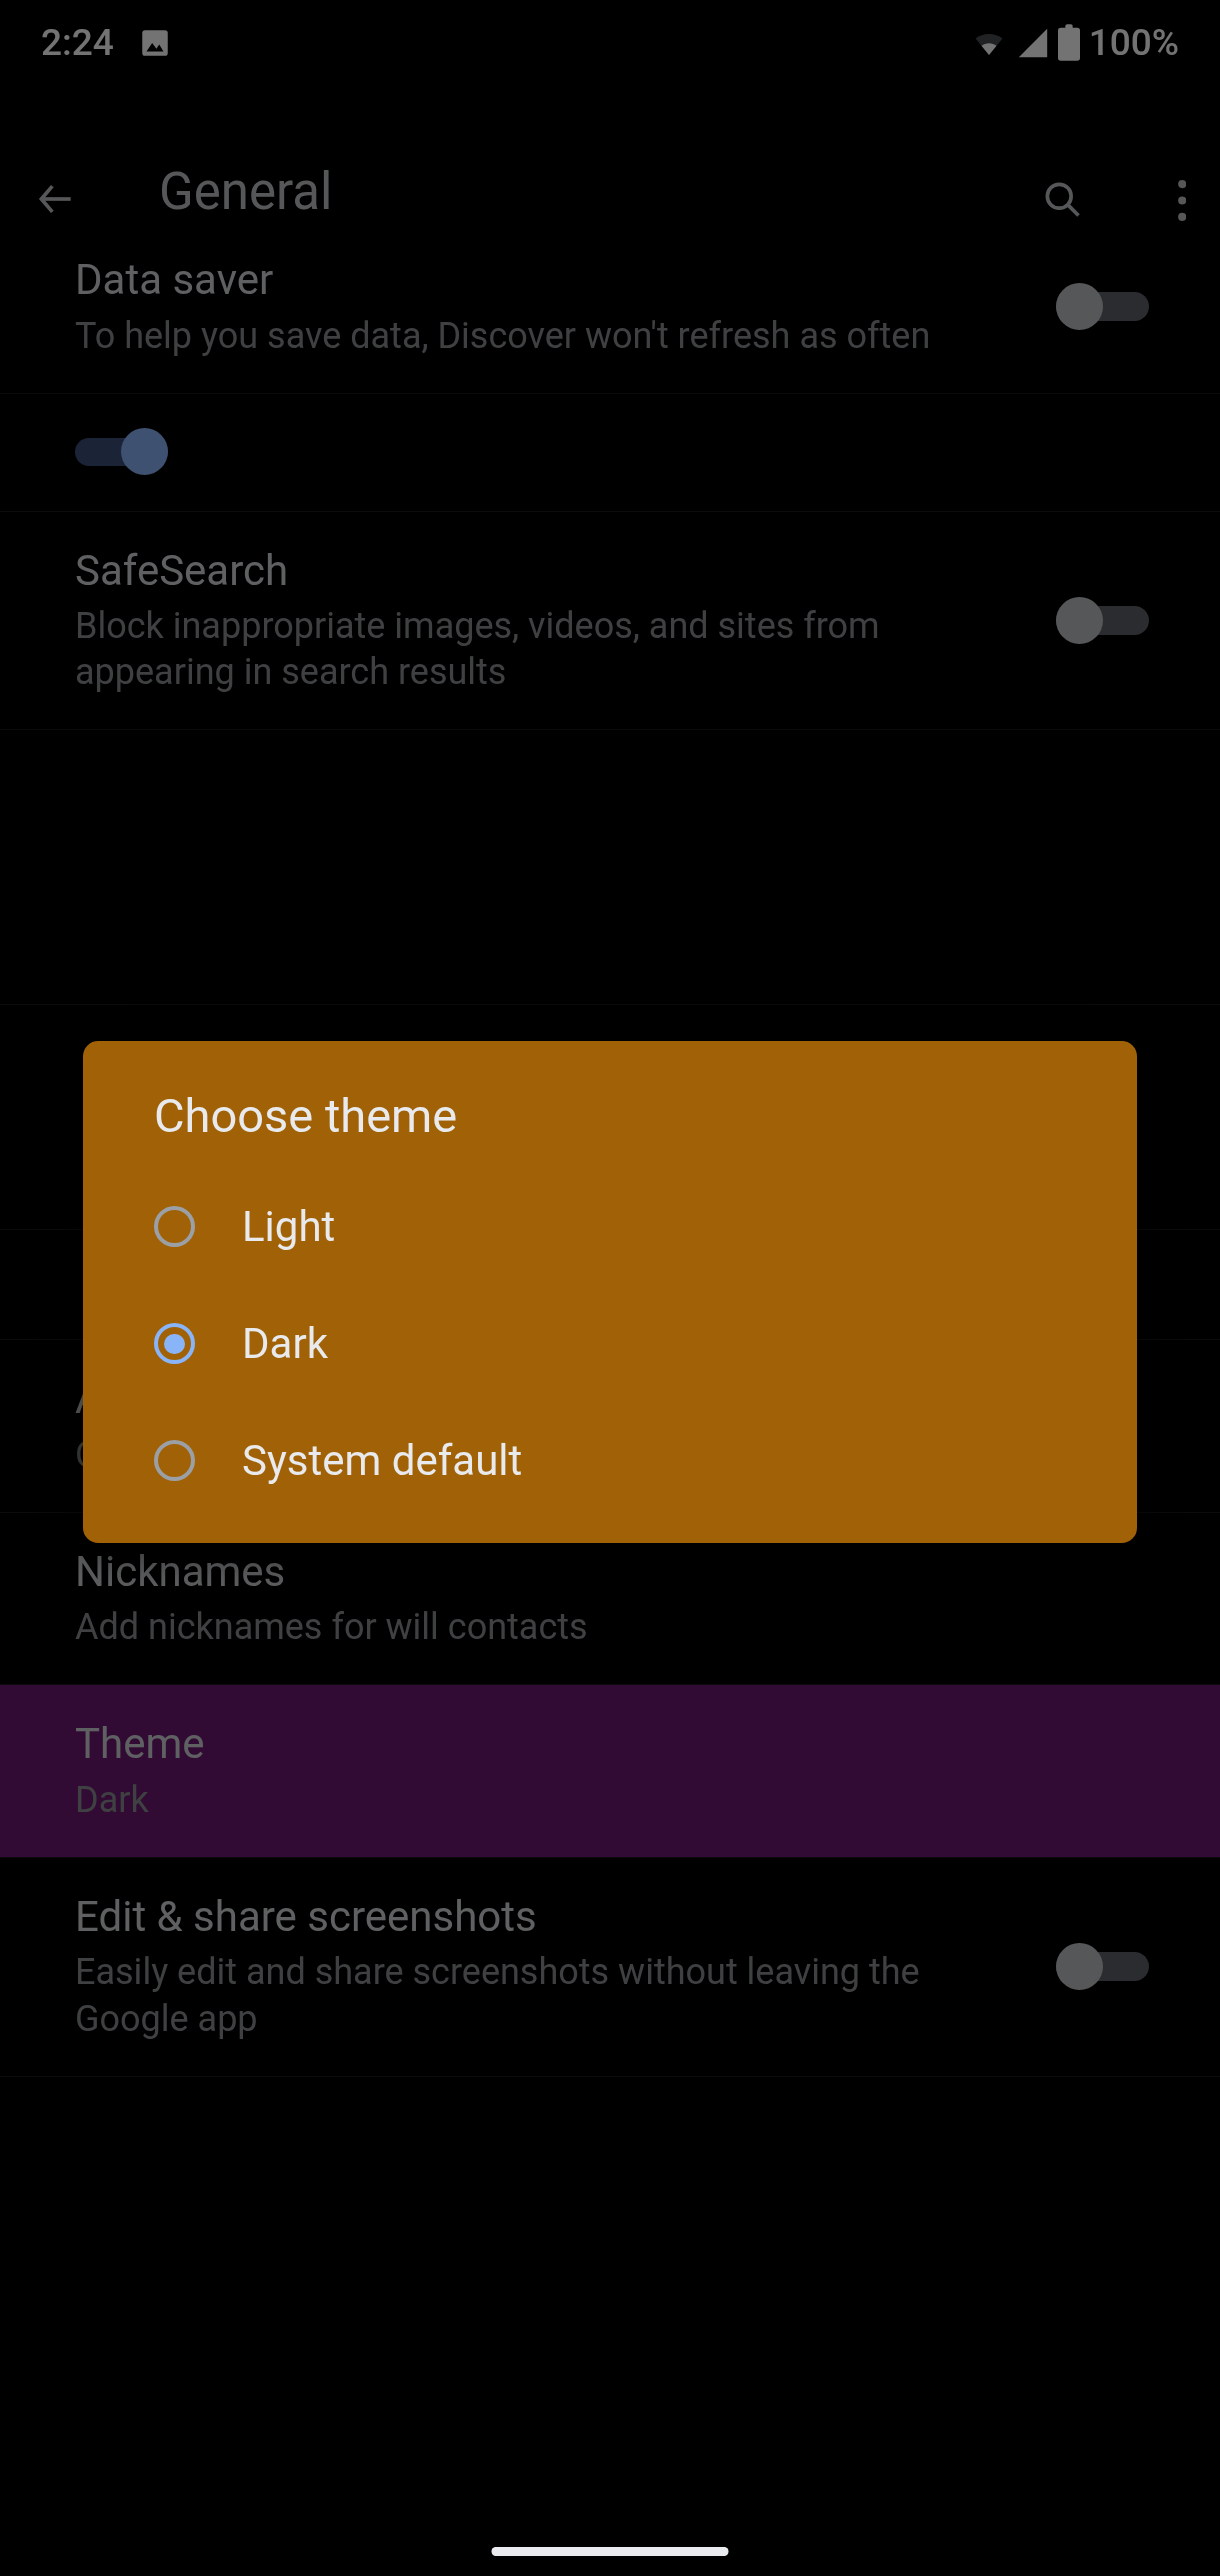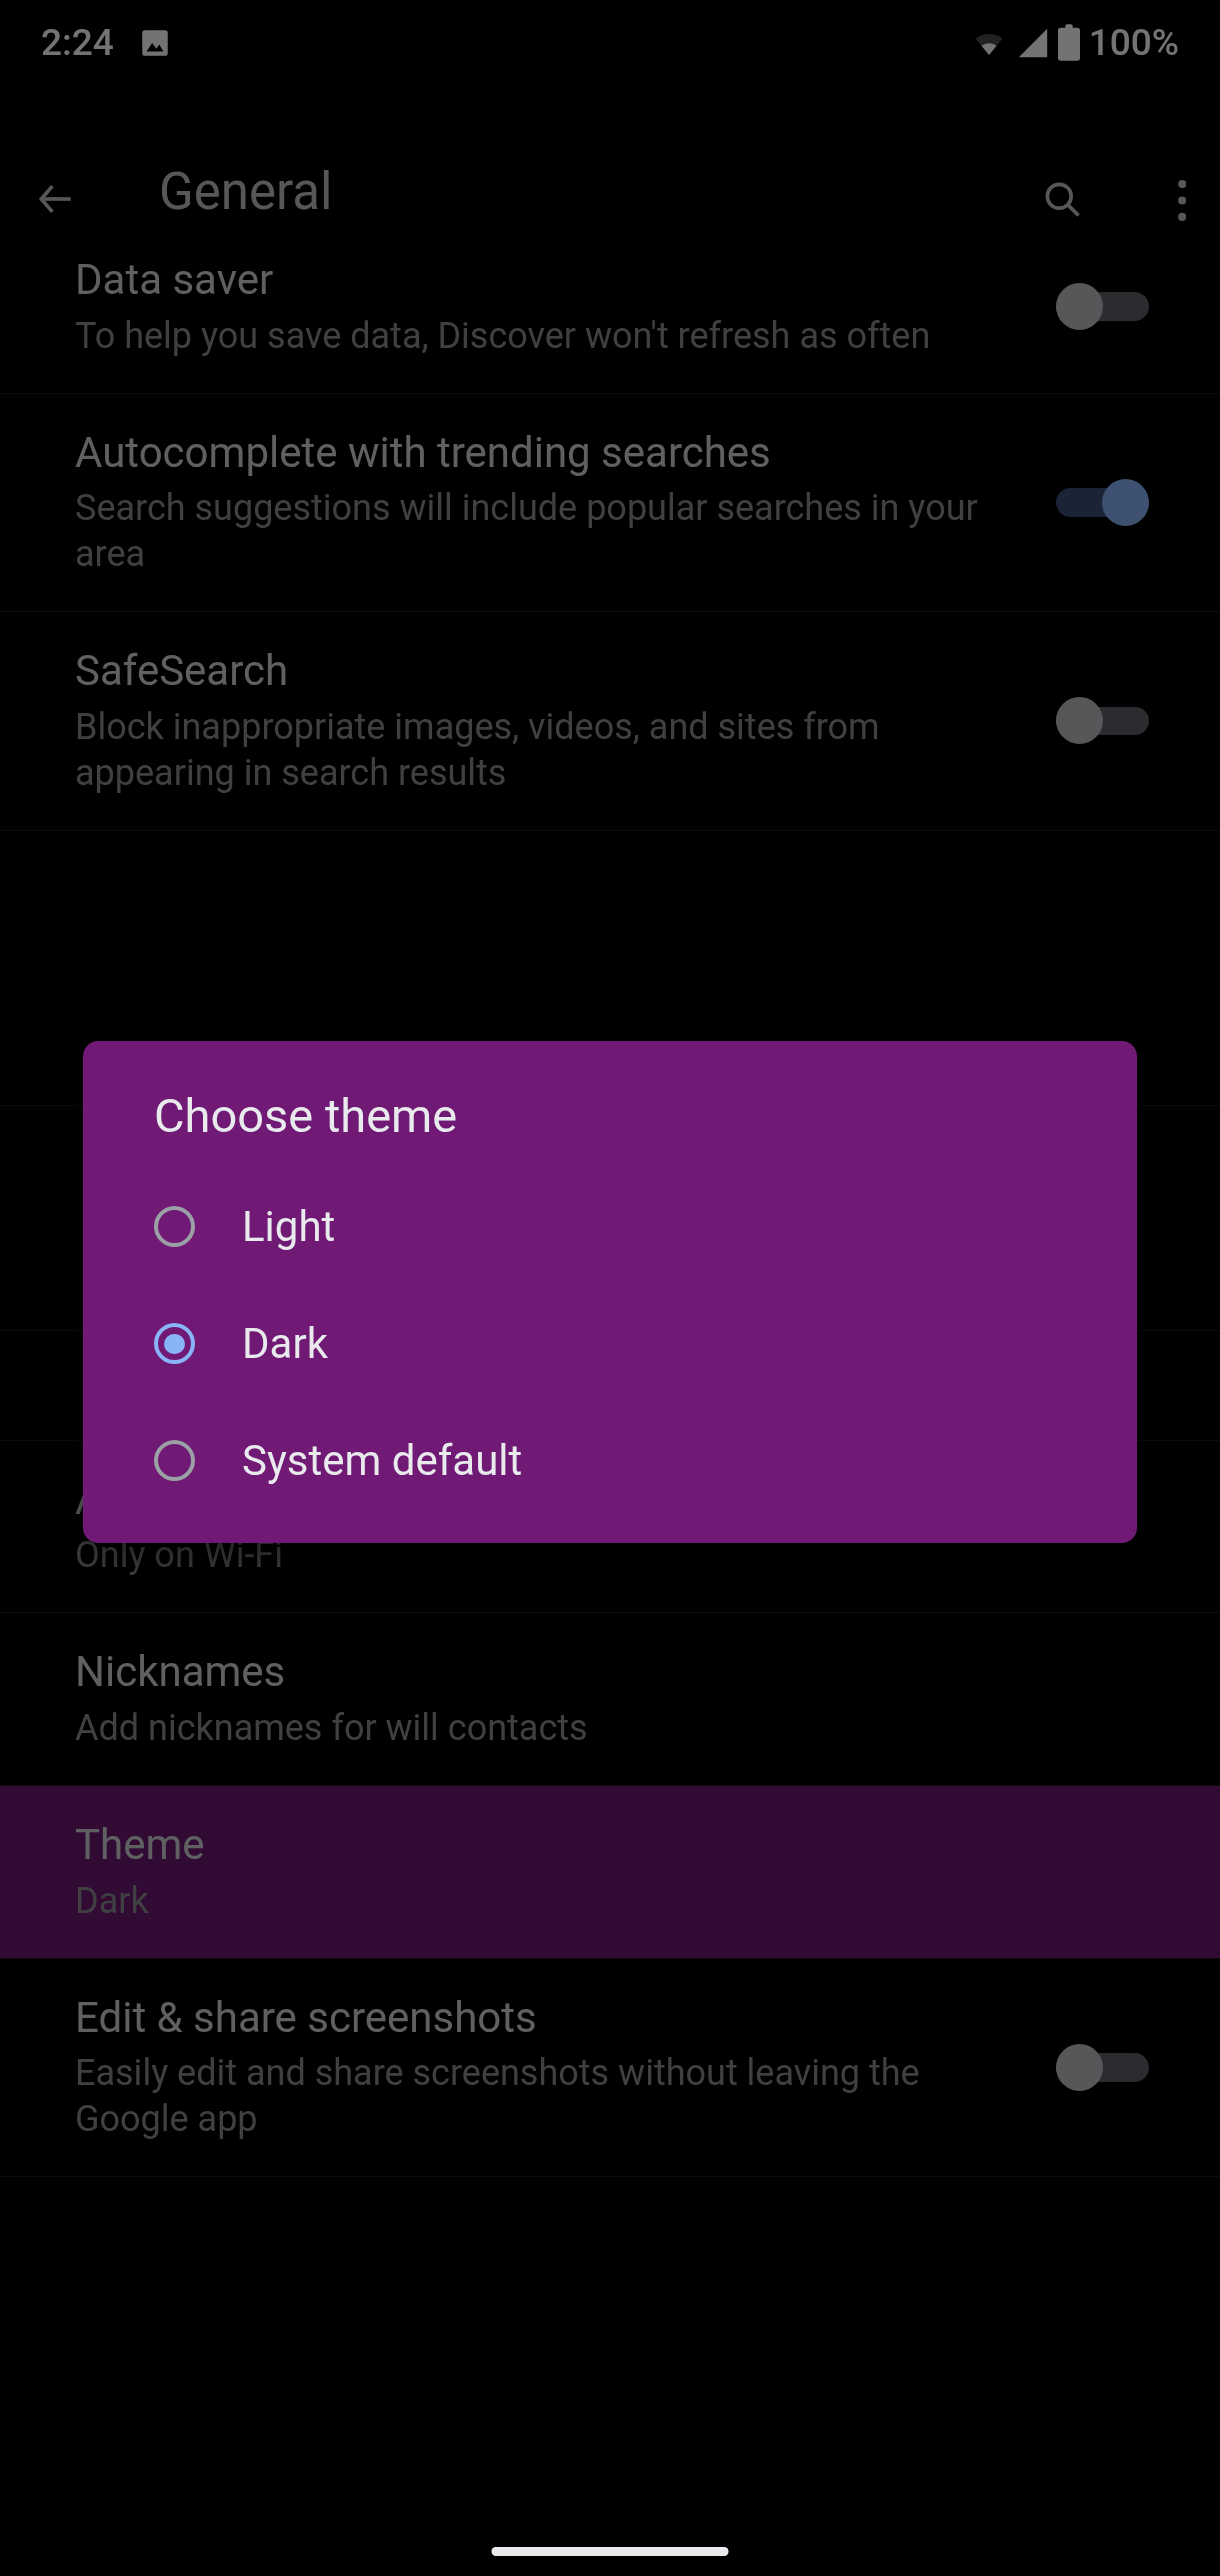--- a/index.html
+++ b/index.html
@@ -27,21 +27,21 @@
   
   .toggle { width: 93px; height: 49px; border-radius: 25.4px; position: relative; flex-shrink: 0; }
   .toggle .track { position: absolute; inset: 10.2px 0; background: #5f6368; border-radius: 25.4px; }
   .toggle .thumb { position: absolute; width: 47px; height: 47px; border-radius: 50%; top: 0.8px; }
   .toggle.off .thumb { left: 0; background: #bdc1c6; }
   .toggle.on .track { background: #3c5078; }
   .toggle.on .thumb { right: 0; background: #8ab4f8; }
 
   
   .scrim { position: absolute; inset: 0; background: rgba(0,0,0,0.55); }
-  .dialog { position: absolute; left: 83px; right: 83px; top: 1041px; background: #701a75; border-radius: 15.3px; padding: 47px 0 24px 0; box-shadow: 0 13.6px 41px rgba(0,0,0,0.5); }
+  .dialog { position: absolute; left: 83px; right: 83px; top: 1041px; background: #a16207; border-radius: 15.3px; padding: 47px 0 24px 0; box-shadow: 0 13.6px 41px rgba(0,0,0,0.5); }
   .dialog-title { font-size: 47px; font-weight: 400; color: #e8eaed; padding: 0 71px 25.4px 71px; }
   .radio-row { display: flex; align-items: center; gap: 47px; padding: 34px 71px; }
   .radio-label { font-size: 42px; color: #e8eaed; }
   .radio-outer { width: 41px; height: 41px; border-radius: 50%; border: 4.2px solid #9aa0a6; display: flex; align-items: center; justify-content: center; flex-shrink: 0; }
   .radio-outer.checked { border-color: #8ab4f8; }
   .radio-inner { width: 20.3px; height: 20.3px; border-radius: 50%; background: #8ab4f8; }
 
   
   .nav-handle { position: absolute; bottom: 20.3px; left: 50%; transform: translateX(-50%); width: 237px; height: 8.5px; background: #e8eaed; border-radius: 4.2px; }
 
@@ -113,24 +113,20 @@
       <div class="setting-title">Data saver</div>
       <div class="setting-sub">To help you save data, Discover won't refresh as often</div>
     </div>
     <div class="toggle off">
         <div class="track"></div>
         <div class="thumb"></div>
       </div>
   </div>
 
   <div class="setting-row">
-    <div class="setting-text">
-      <div class="setting-title">Autocomplete with trending searches</div>
-      <div class="setting-sub">Search suggestions will include popular searches in your area</div>
-    </div>
     <div class="toggle on">
         <div class="track"></div>
         <div class="thumb"></div>
       </div>
   </div>
 
   <div class="setting-row">
     <div class="setting-text">
       <div class="setting-title">SafeSearch</div>
       <div class="setting-sub">Block inappropriate images, videos, and sites from appearing in search results</div>

